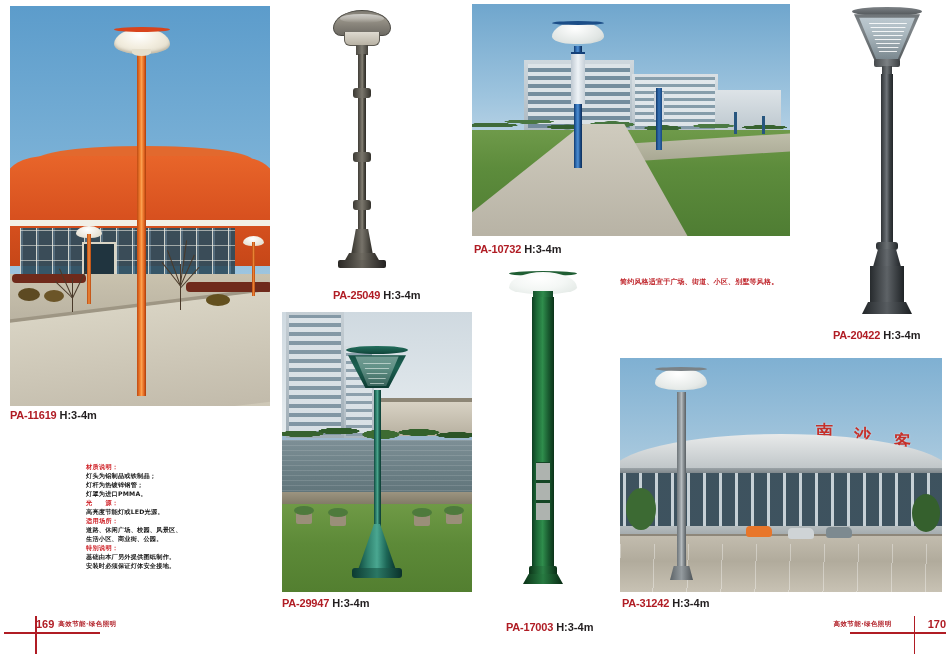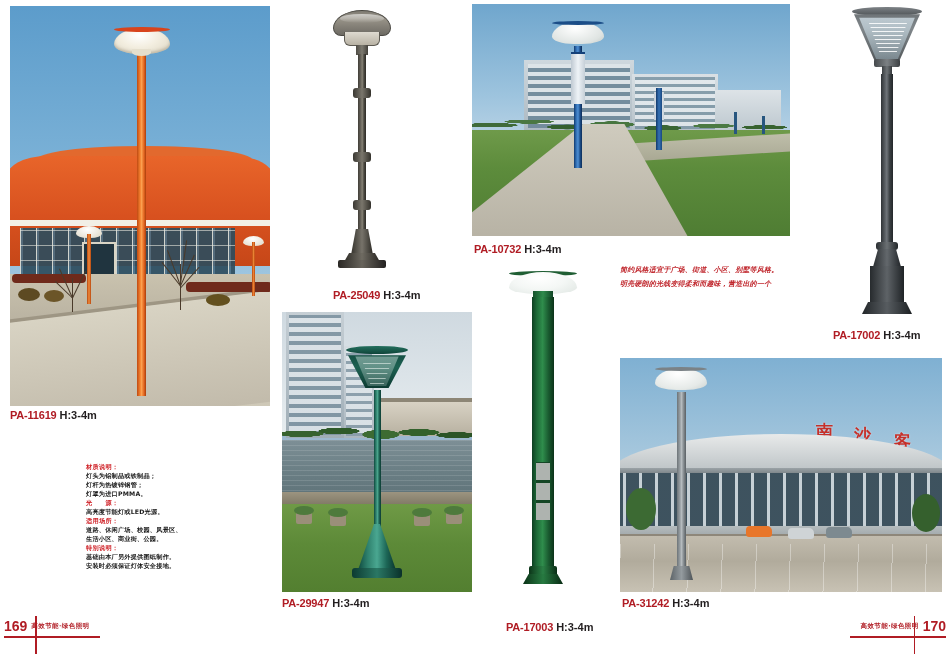--- a/index.html
+++ b/index.html
@@ -27,34 +27,35 @@
     letter-spacing:0.3px;
     font-family:"DejaVu Sans", sans-serif;
   }
   .spec .ln {
     color:#1a1a1a; font-weight:bold; font-size:6.2px; line-height:9px;
     letter-spacing:0.2px;
     font-family:"DejaVu Sans", sans-serif;
   }
 
   
-  .blurb { position:absolute; left:620px; top:264px; width:186px;font-style:italic; }
+  .blurb { position:absolute; left:620px; top:276px; width:186px; }
   .blurb .ln {
     color:#c0272d; font-weight:bold; font-size:7px; line-height:13.5px;
     letter-spacing:0.2px;
     font-family:"DejaVu Sans", sans-serif;
   }
 
   
   .footer { position:absolute; bottom:14px; height:22px; }
   .footer-l { left:4px; }
   .footer-r { right:4px; }
   .fnum {
-    font-size:14px; font-weight:bold; color:#b01c24;
+    font-size:11px; font-weight:bold; color:#b01c24;
     font-family:"Liberation Sans", sans-serif;
+    margin-left:32px;
   }
   .ftxt {
     font-size:6.5px; font-weight:bold; color:#b01c24; letter-spacing:0.4px;
     font-family:"DejaVu Sans", sans-serif;
   }
   .frow { display:flex; align-items:center; gap:4px; }
   .fline-h { height:1.5px; background:#b01c24; }
   .fline-v { position:absolute; width:1.5px; background:#b01c24; }
 
   
@@ -653,21 +654,21 @@
     <div class="cone-ribs"></div>
     <div class="cone-bot"></div>
     <div class="neck"></div>
     <div class="pole"></div>
     <div class="collar"></div>
     <div class="baseA"></div>
     <div class="baseB"></div>
     <div class="baseC"></div>
   </div>
   <div class="caption" style="left:833px;top:330px;">
-    <span class="code">PA-17002</span><span class="h">H:3-4m</span>
+    <span class="code">PA-20422</span><span class="h">H:3-4m</span>
   </div>
 
   <div class="photo" id="ph5">
     <div class="sky"></div>
     <div class="tower">
         <div class="win"></div>
       </div>
     <div class="tower2">
         <div class="win"></div>
       </div>
@@ -749,21 +750,20 @@
     <div class="hd">适用场所：</div>
     <div class="ln">道路、休闲广场、校园、风景区、</div>
     <div class="ln">生活小区、商业街、公园。</div>
     <div class="hd">特别说明：</div>
     <div class="ln">基础由本厂另外提供图纸制作。</div>
     <div class="ln">安装时必须保证灯体安全接地。</div>
   </div>
 
   <div class="blurb">
     <div class="ln">简约风格适宜于广场、街道、小区、别墅等风格。</div>
-    <div class="ln">明亮硬朗的光线变得柔和而趣味，营造出的一个</div>
   </div>
 
   <div class="footer footer-l">
     <div class="frow">
       <span class="fnum">169</span>
       <span class="ftxt">高效节能·绿色照明</span>
     </div>
     <div class="fline-h" style="width:96px;margin-top:2px;"></div>
     <div class="fline-v" style="left:31px;top:-2px;height:40px;"></div>
   </div>

